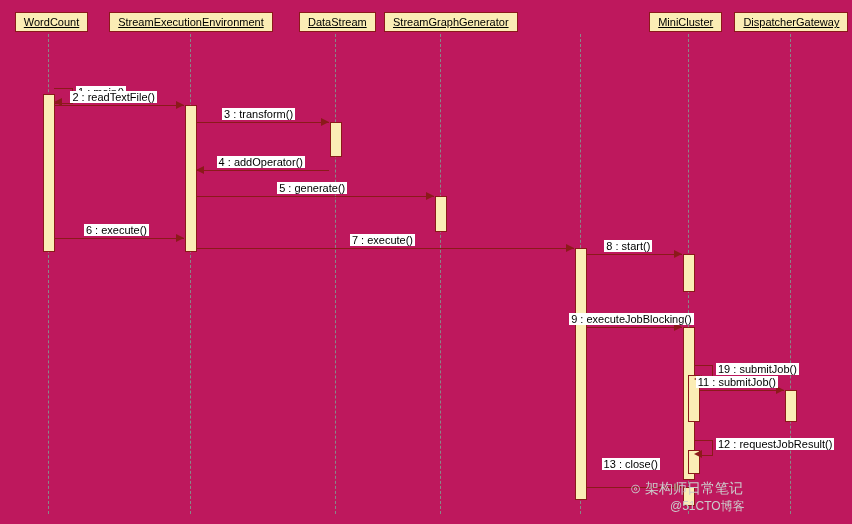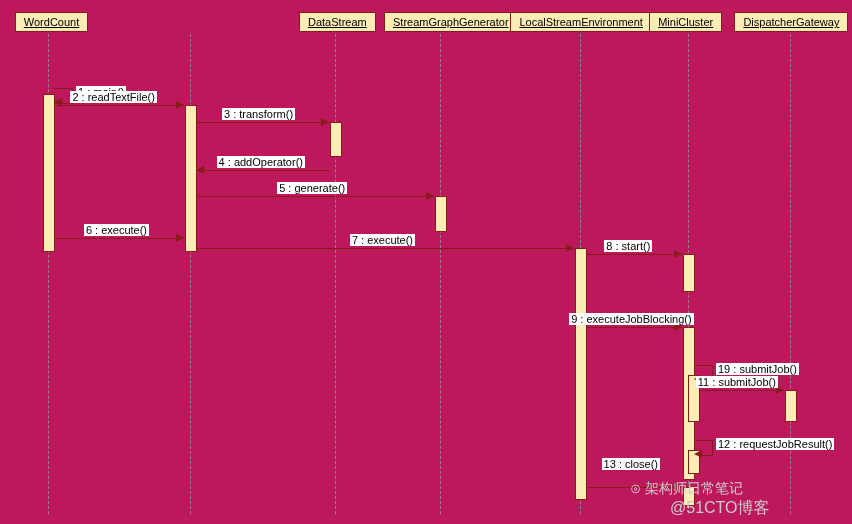--- a/index.html
+++ b/index.html
@@ -34,26 +34,26 @@
   .watermark {
     position: absolute; color: #ccc; font-size: 14px; z-index: 5; pointer-events: none;
   }
 </style>
 </head>
 <body>
 
 <div id="diagram">
     <div class="lifeline-head" style="left: 14.8px;">WordCount</div>
     <div class="lifeline-dash" style="left:48px;height:480px;"></div>
+    <div class="lifeline-head" style="left: 109.2px;">StreamExecutionEnvironment</div>
     <div class="lifeline-dash" style="left:190px;height:480px;"></div>
     <div class="lifeline-head" style="left: 299px;">DataStream</div>
     <div class="lifeline-dash" style="left:335px;height:480px;"></div>
     <div class="lifeline-head" style="left: 376px; margin-left: 8px;">StreamGraphGenerator</div>
     <div class="lifeline-dash" style="left:440px;height:480px;"></div>
-    <div class="lifeline-head" style="left: 510.4px;">LocalStreamEnvironment</div>
     <div class="lifeline-dash" style="left:580px;height:480px;"></div>
     <div class="lifeline-head" style="left: 649.2px;">MiniCluster</div>
     <div class="lifeline-dash" style="left:688px;height:480px;"></div>
     <div class="lifeline-head" style="left: 734.4px;">DispatcherGateway</div>
     <div class="lifeline-dash" style="left:790px;height:480px;"></div>
     <div class="activation" style="left:43px;top:94px;height:156px;"></div>
     <div class="activation" style="left:185px;top:105px;height:145px;"></div>
     <div class="activation" style="left:330px;top:122px;height:33px;"></div>
     <div class="activation" style="left:435px;top:196px;height:34px;"></div>
     <div class="activation" style="left:575px;top:248px;height:250px;"></div>
@@ -96,14 +96,14 @@
     <div class="msg-line" style="left:694px;top:390px;width:90px;"></div>
     <div class="arrow-r" style="left:776px;top:386px;"></div>
     <div class="msg-label" style="top: 376px; left: 695.8px;">11 : submitJob()</div>
     <div class="selfcall-box" style="left:694px;top:440px;width:18px;height:14px;"></div>
     <div class="arrow-l" style="left:694px;top:450px;"></div>
     <div class="msg-label" style="left:716px;top:438px;">12 : requestJobResult()</div>
     <div class="msg-line" style="left:586px;top:487px;width:96px;"></div>
     <div class="arrow-r" style="left:674px;top:483px;"></div>
     <div class="msg-label" style="top: 458px; left: 601.6px;">13 : close()</div>
     <div class="watermark" style="left:630px;top:480px;font-size:14px;">⊙ 架构师日常笔记</div>
-    <div class="watermark" style="left:670px;top:498px;font-size:16px;">@51CTO博客</div>
+    <div class="watermark" style="left:670px;top:498px;font-size:12px;">@51CTO博客</div>
   </div>
 
 </body></html>

